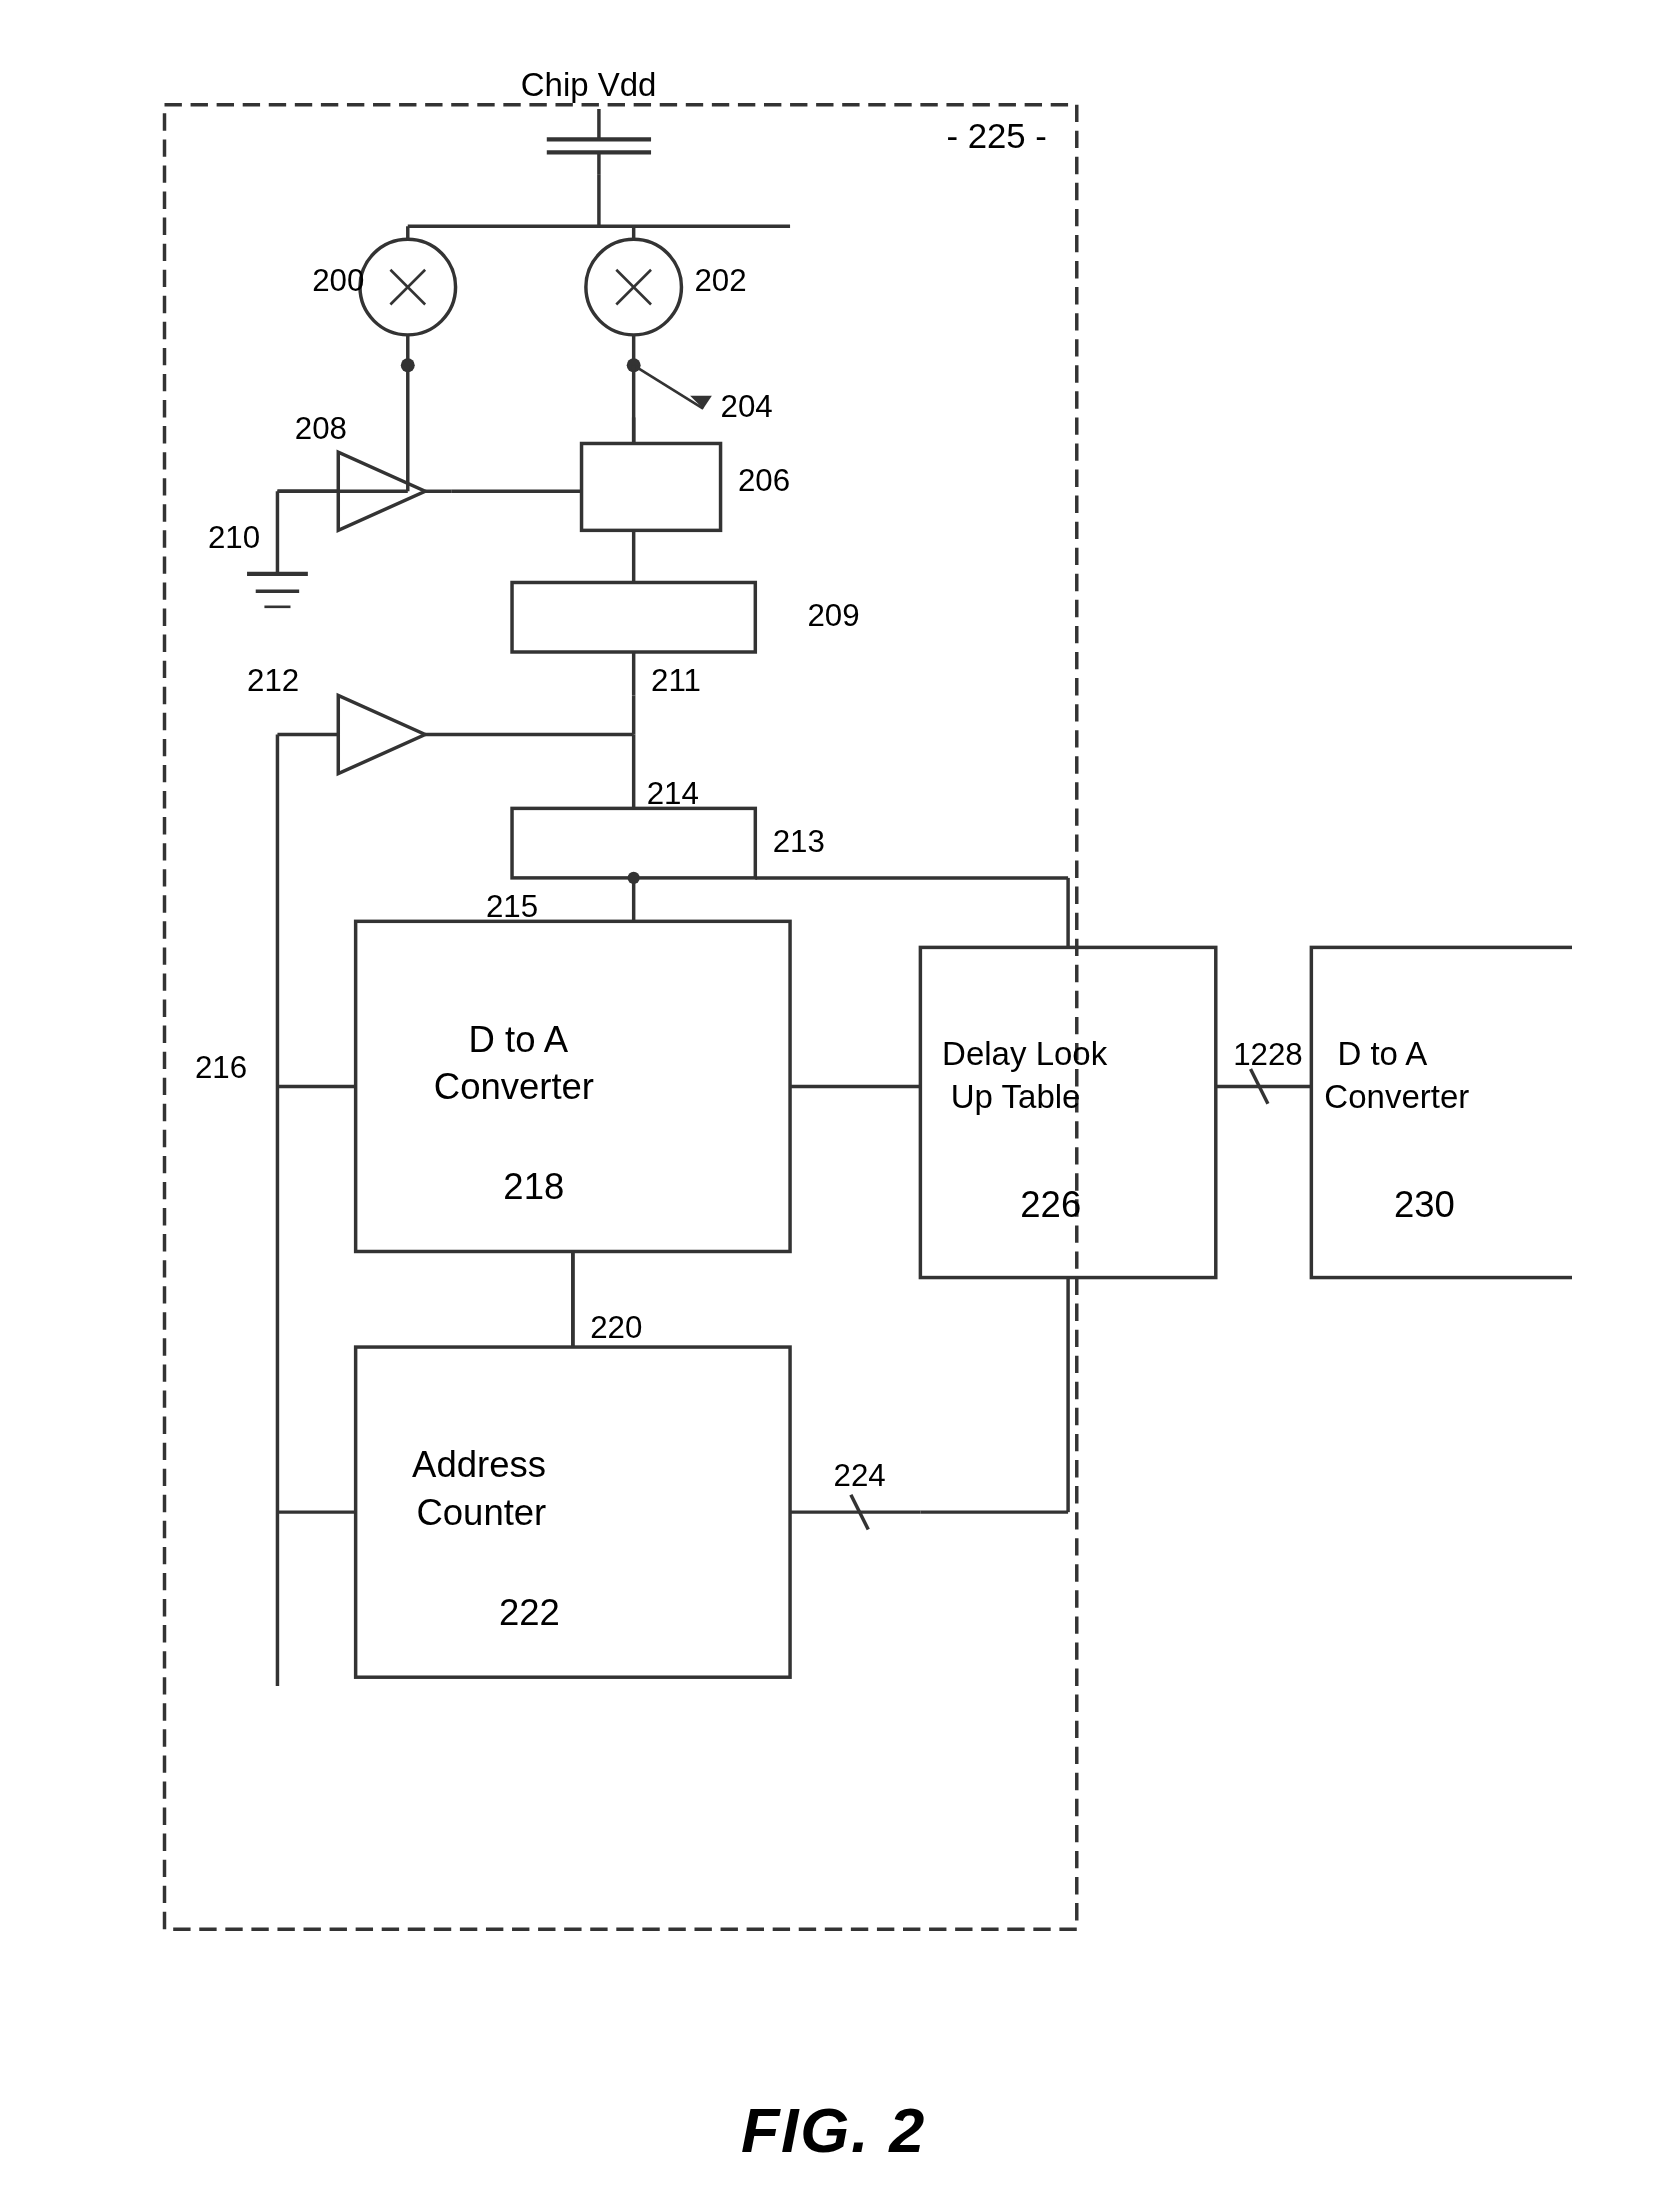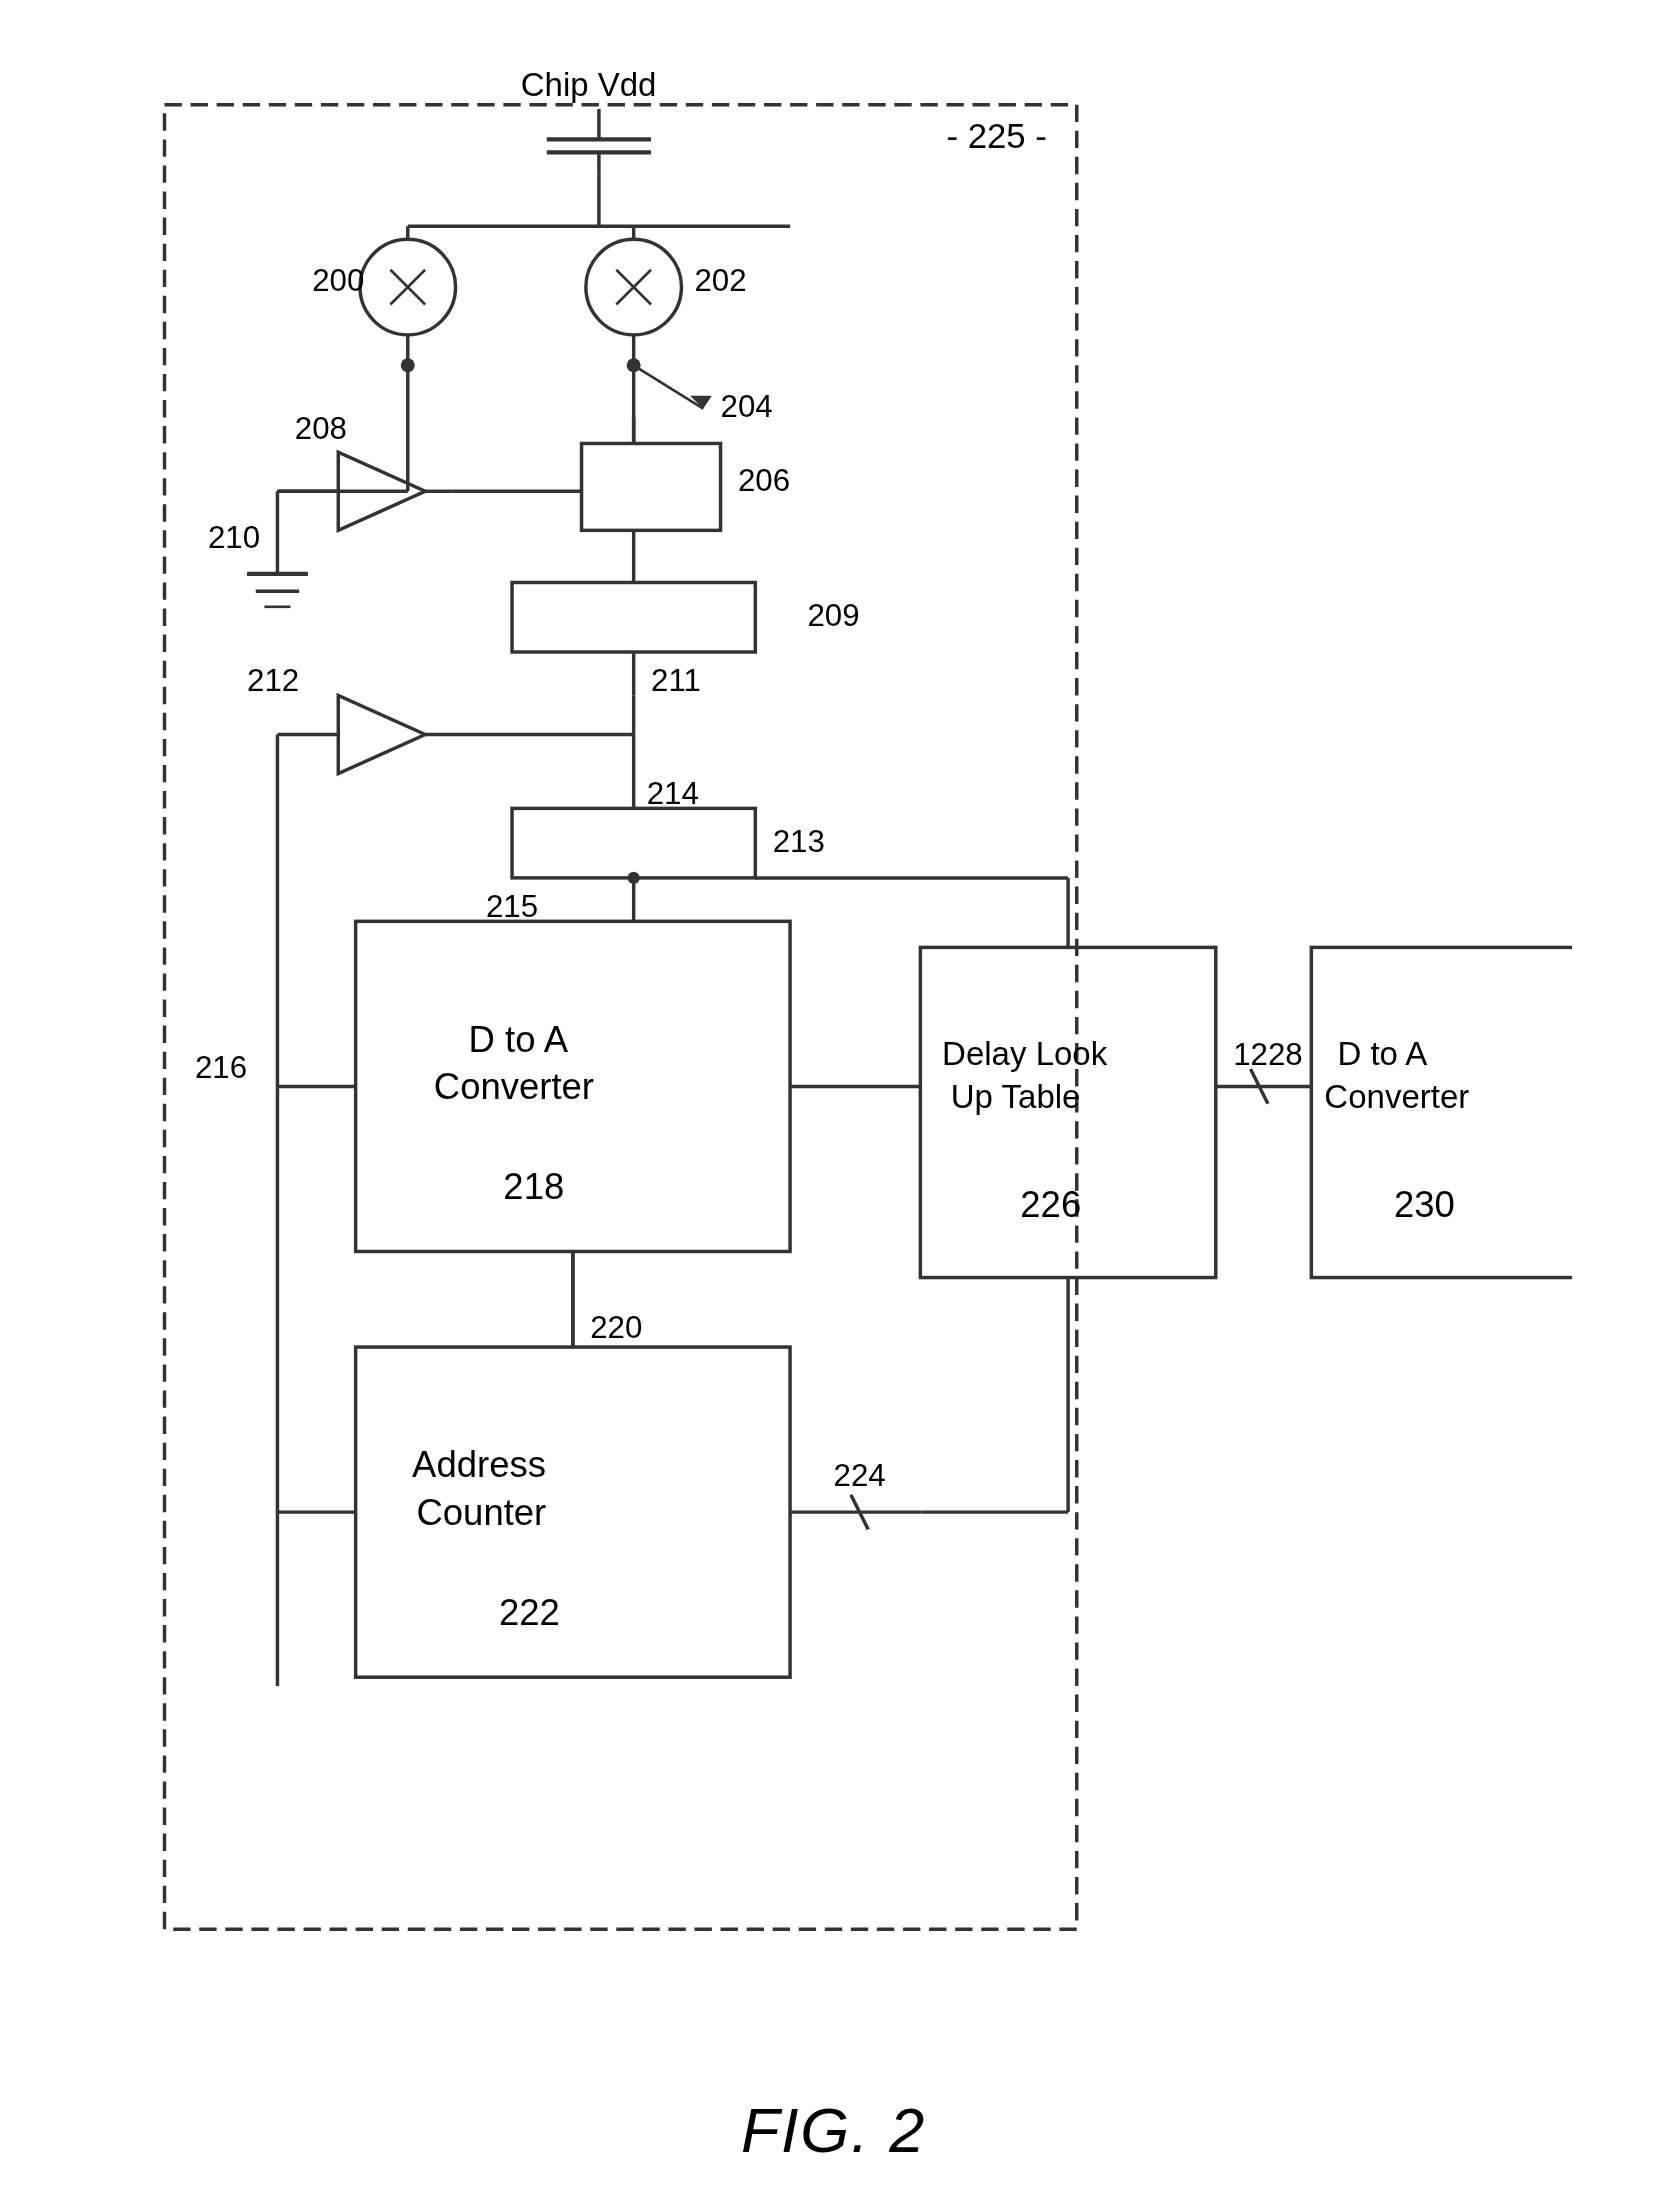--- a/index.html
+++ b/index.html
@@ -21,21 +21,21 @@
       height: 2042px;
     }
 
     svg.main-diagram {
       width: 100%;
       height: 100%;
     }
 
     .fig-label {
       font-size: 63px;
-      font-weight: normal;
+      font-weight: bold;
       font-style: italic;
       margin-top: 17.4px;
       letter-spacing: 1.7px;
     }
   </style>
 </head>
 <body>
 
 <div class="diagram-container">
   <svg class="main-diagram" viewBox="0 0 1700 2350" xmlns="http://www.w3.org/2000/svg">

